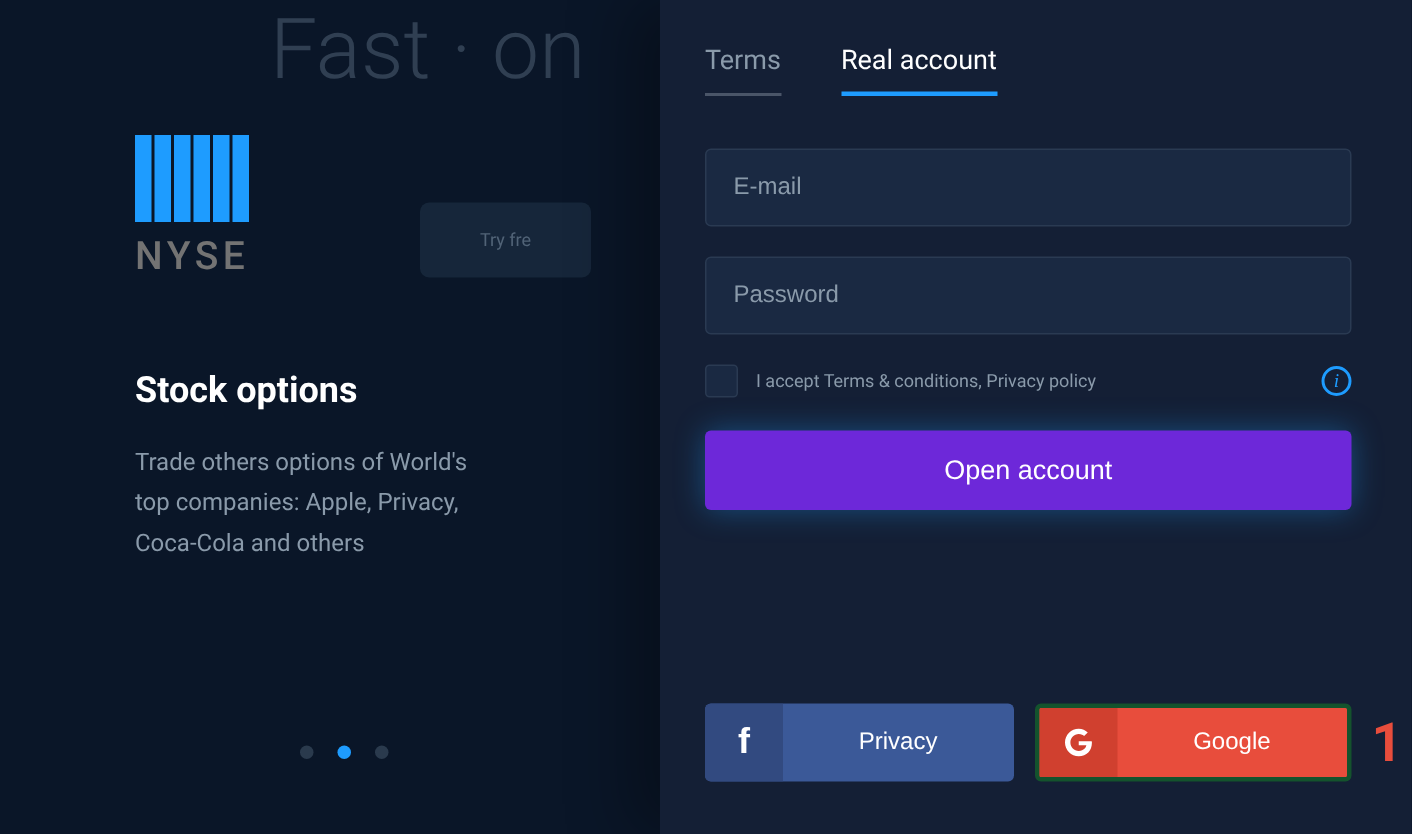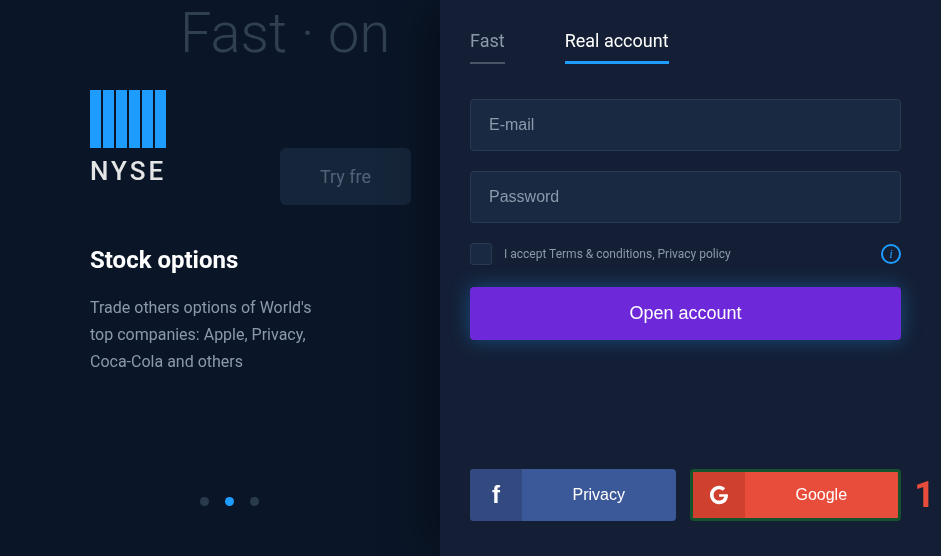--- a/index.html
+++ b/index.html
@@ -21,27 +21,27 @@
       position: absolute;
       top: 0px;
       left: 180px;
       font-size: 56px;
       color: rgba(120, 140, 160, 0.35);
       font-weight: 300;
       z-index: 0;
     }
     .bg-button {
       position: absolute;
-      top: 148px;
+      top: 135px;
       left: 280px;
       background: rgba(30, 50, 70, 0.6);
       color: rgba(140, 160, 180, 0.5);
       padding: 18px 40px;
       border-radius: 6px;
-      font-size: 18px;
+      font-size: 12px;
       z-index: 0;
     }
     .left-panel {
       width: 440px;
       padding: 90px 40px 40px 90px;
       position: relative;
       z-index: 1;
     }
     .logo {
       margin-bottom: 60px;
@@ -50,21 +50,21 @@
       display: flex;
       gap: 2px;
       margin-bottom: 8px;
     }
     .logo-bar {
       width: 11px;
       height: 58px;
       background: #1e9cff;
     }
     .logo-text {
-      color: #e5e5e5;
+      color: #737373;
       font-size: 26px;
       font-weight: 500;
       letter-spacing: 3px;
     }
     .promo-title {
       color: #fff;
       font-size: 24px;
       font-weight: 700;
       margin-bottom: 20px;
     }
@@ -109,21 +109,20 @@
       cursor: pointer;
       border-bottom: 2px solid transparent;
     }
     .tab:first-child {
       border-bottom-color: #4a5568;
     }
     .tab.active {
       color: #fff;
       border-bottom-color: #1e9cff;
       border-bottom-width: 3px;
-      margin-left: 20px;
     }
     .input-field {
       width: 100%;
       background: #1a2942;
       border: 1px solid #2a3a52;
       border-radius: 4px;
       padding: 16px 18px;
       color: #bef264;
       font-size: 16px;
       margin-bottom: 20px;
@@ -254,21 +253,21 @@
     </div>
     <div class="dots">
       <div class="dot"></div>
       <div class="dot active"></div>
       <div class="dot"></div>
     </div>
   </div>
 
   <div class="right-panel">
     <div class="tabs">
-      <div class="tab">Fast</div>
+      <div class="tab">Terms</div>
       <div class="tab active">Real account</div>
     </div>
 
     <input class="input-field" type="text" placeholder="E-mail" style="">
     <input class="input-field" type="password" placeholder="Password" style="">
 
     <div class="terms-row">
       <div class="checkbox"></div>
       <div class="terms-text">I accept Terms &amp; conditions, Privacy policy</div>
       <div class="info-icon">i</div>

